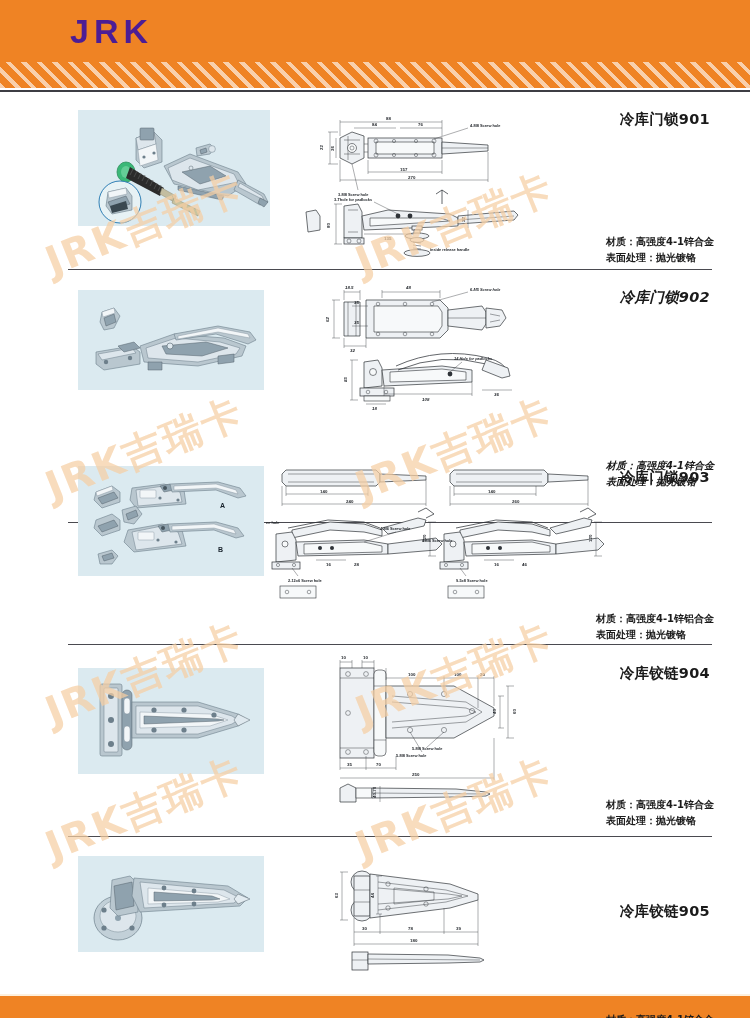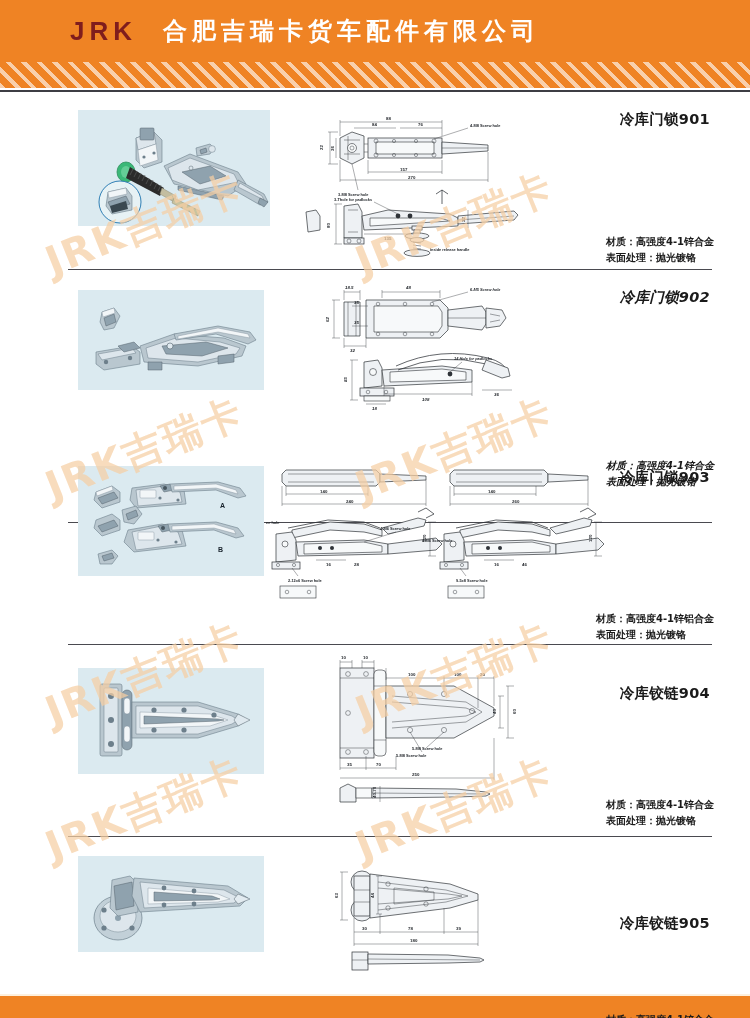--- a/index.html
+++ b/index.html
@@ -17,22 +17,22 @@
   .header-bar {
     position: absolute;
     top: 0; left: 0;
     width: 750px;
     height: 62px;
     background: #ef8324;
     display: flex;
     align-items: center;
   }
   .brand-logo {
-    color: #7f1d1d;
-    font-size: 26px;
+    color: #4c1d95;
+    font-size: 34px;
     font-weight: bold;
     letter-spacing: 5px;
     margin-left: 70px;
     font-family: "Liberation Sans", sans-serif;
   }
   .brand-name {
     color: #ffffff;
     font-size: 24px;
     font-weight: bold;
     letter-spacing: 5px;
@@ -166,21 +166,20 @@
   .pg  { fill: #b9c7cf; stroke: #6d7f8b; stroke-width: 0.6; }
   .pg2 { fill: #dde6ec; stroke: #6d7f8b; stroke-width: 0.5; }
   .pg3 { fill: #8fa2ae; stroke: #54636d; stroke-width: 0.5; }
   .pgl { fill: #f2f6f8; stroke: #7b8c97; stroke-width: 0.4; }
 </style>
 </head>
 <body>
 
 <div class="header-bar">
   <span class="brand-logo">JRK</span>
-  <span class="brand-name">合肥吉瑞卡货车配件有限公司</span>
 </div>
 <div class="stripe-band"></div>
 <div class="header-rule"></div>
 
 <div class="watermark-layer">
   <div class="wm" style="left:40px;  top:105px;">JRK吉瑞卡</div>
   <div class="wm" style="left:350px; top:105px;">JRK吉瑞卡</div>
   <div class="wm" style="left:40px;  top:330px;">JRK吉瑞卡</div>
   <div class="wm" style="left:350px; top:330px;">JRK吉瑞卡</div>
   <div class="wm" style="left:40px;  top:555px;">JRK吉瑞卡</div>
@@ -749,21 +748,21 @@
           <path class="shade" d="M14,136 L22,132 L30,136 L30,150 L14,150 Z"></path>
           <rect class="shade2" x="30" y="136" width="16" height="10"></rect>
           <path class="shade" d="M46,136 L130,137 L160,140 L164,142 L160,144 L130,145 L46,146 Z"></path>
           <path class="dlt" d="M46,141 L160,142"></path>
           <path class="dim" d="M54,134 L54,150"></path>
           <text class="dtx" x="50" y="146" transform="rotate(-90 50 146)">40-70</text>
         </g>
       </svg>
     </div>
 
-    <div class="title-text" style="top:20px;margin-top:20px;">冷库铰链904</div>
+    <div class="title-text" style="top:20px;">冷库铰链904</div>
     <div class="spec-block" style="top:153px;">
       <div>材质：高强度4-1锌合金</div>
       <div>表面处理：抛光镀铬</div>
     </div>
 
     <div class="row-sep" style="top:192px;"></div>
   </div>
 
   <div class="product-row" style="top:746px; height:140px;">
 
@@ -844,21 +843,21 @@
 
         <g>
           <rect class="shade" x="22" y="104" width="16" height="18"></rect>
           <path class="dlt" d="M22,112 L38,112"></path>
           <path class="shade" d="M38,106 L118,107 L150,110 L154,112 L150,114 L118,115 L38,116 Z"></path>
           <path class="dlt" d="M38,111 L150,112"></path>
         </g>
       </svg>
     </div>
 
-    <div class="title-text" style="top:64px;margin-top:12px;">冷库铰链905</div>
+    <div class="title-text" style="top:64px;">冷库铰链905</div>
     <div class="spec-block" style="top:174px;">
       <div>材质：高强度4-1锌合金</div>
 
     </div>
   </div>
 
 </div>
 
 <div class="footer-rule"></div>
 <div class="footer-bar"></div>

